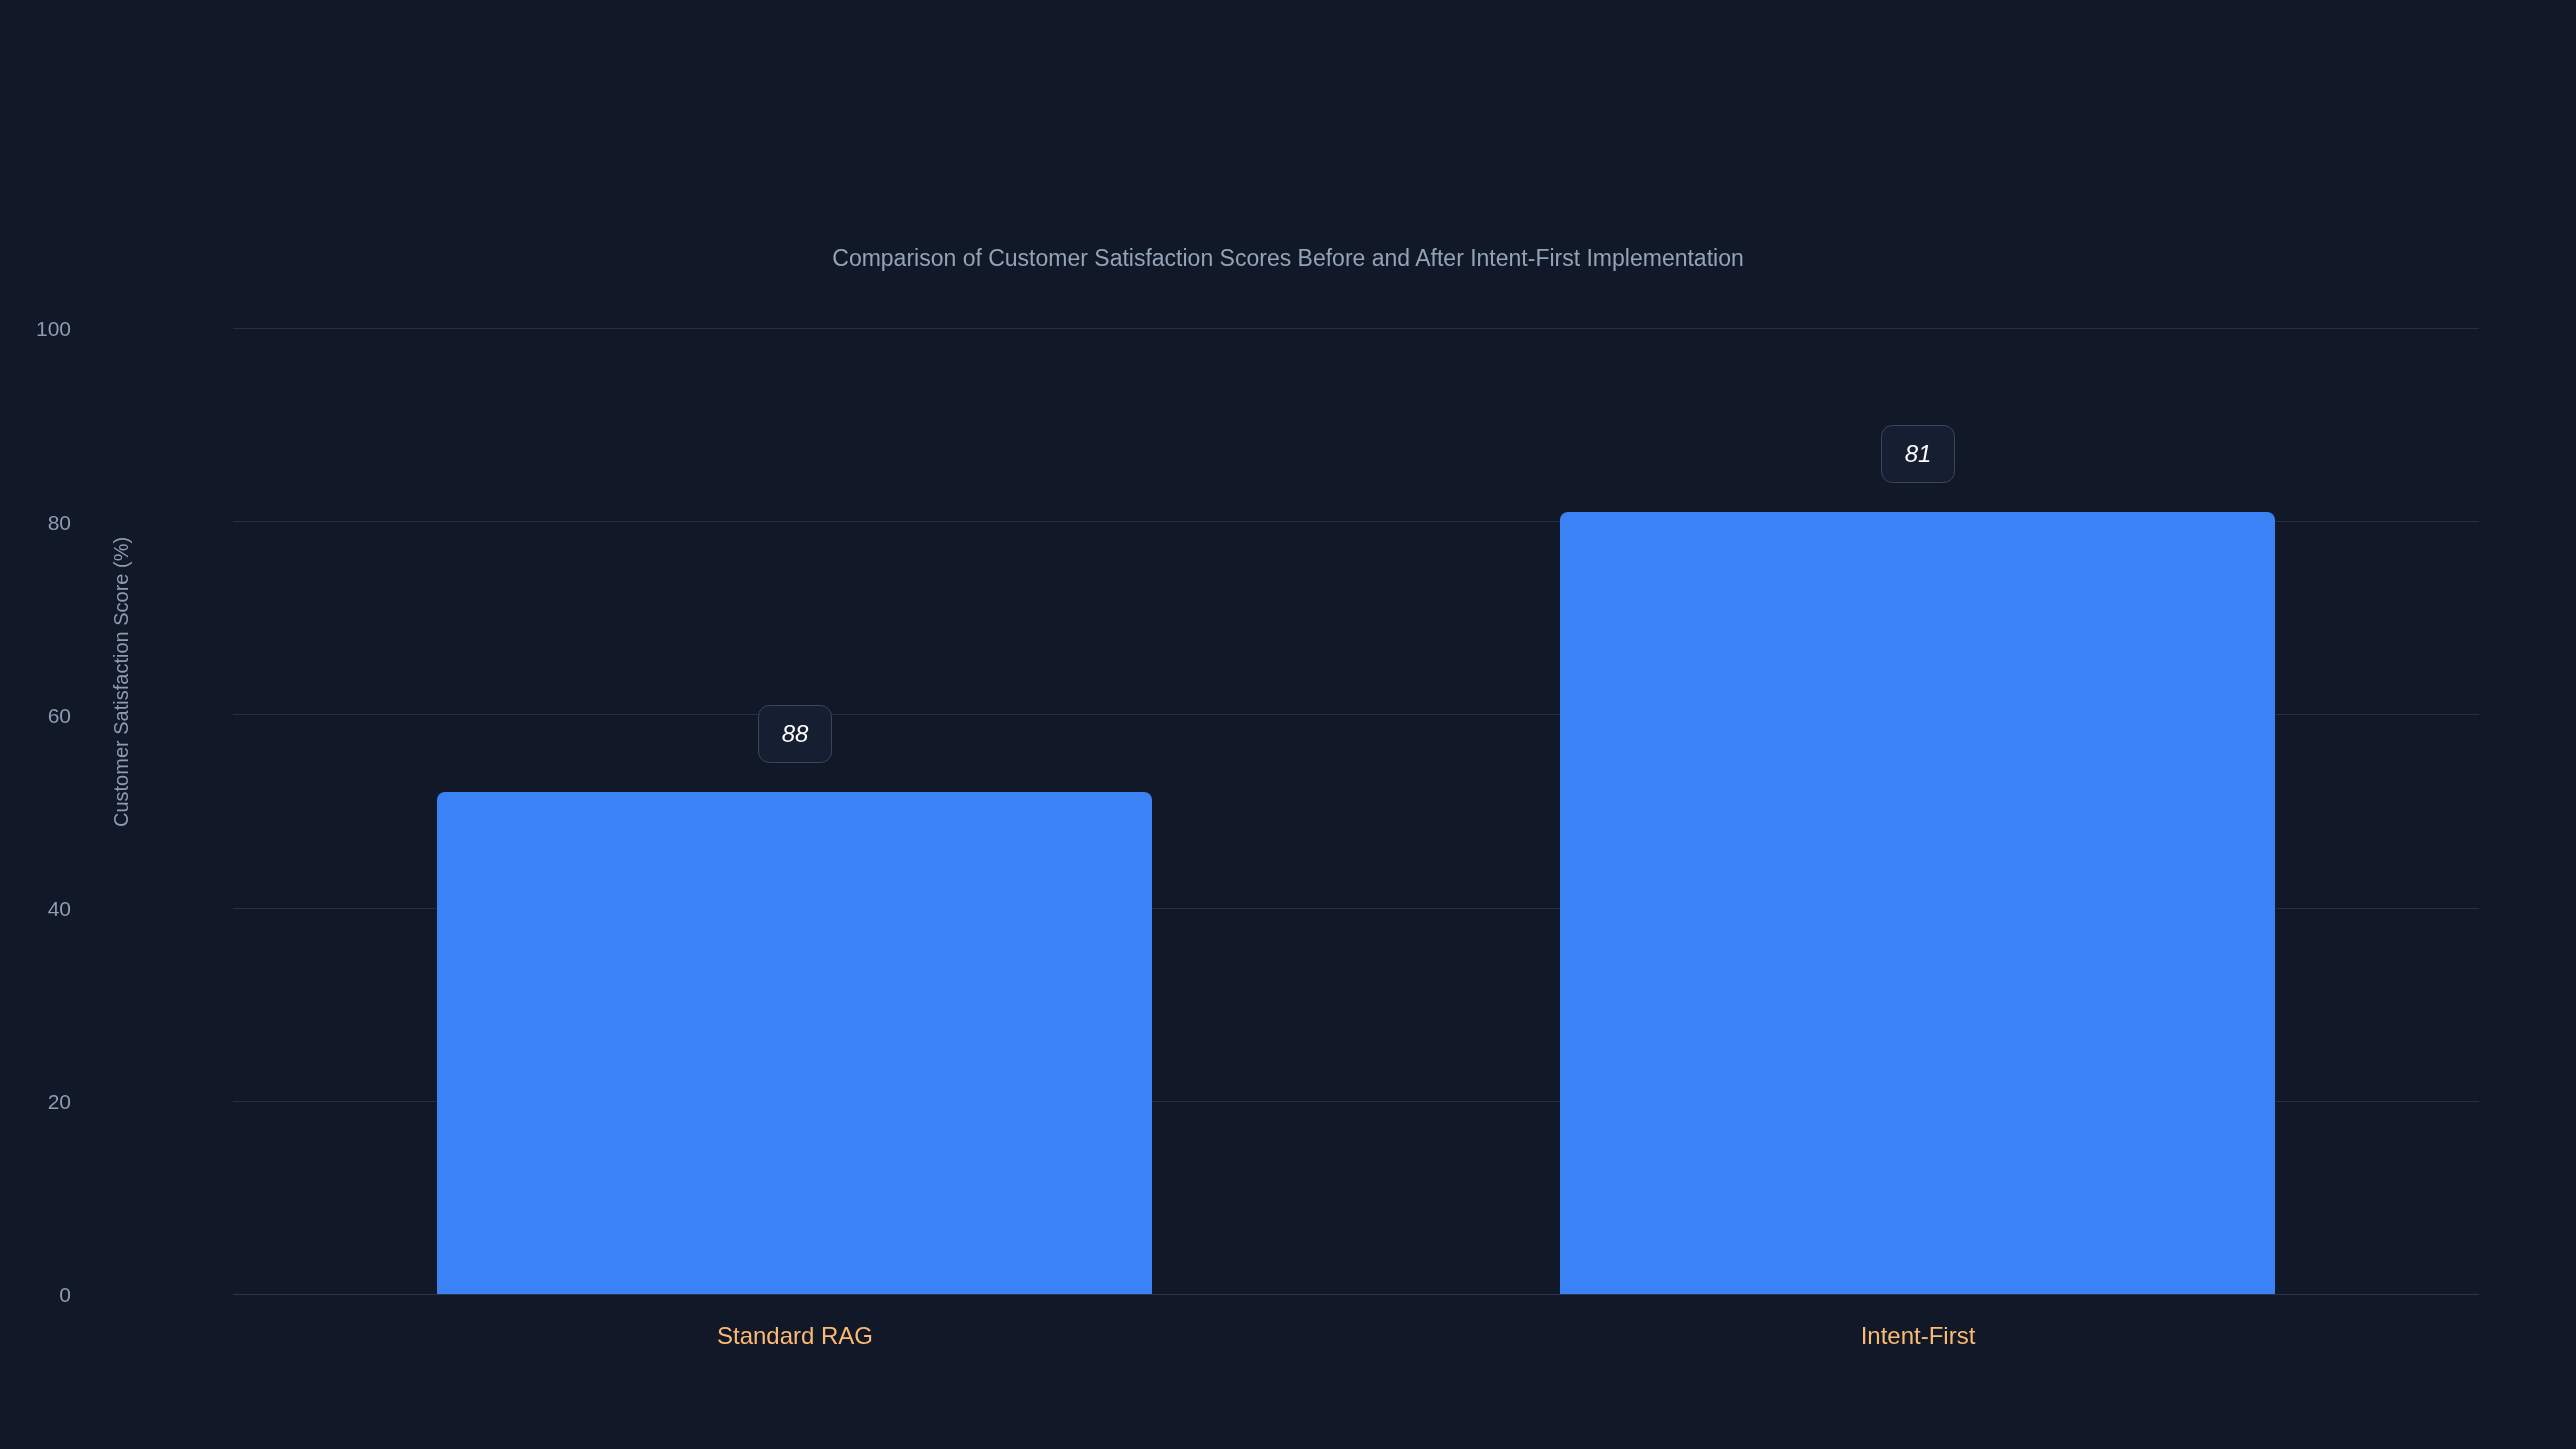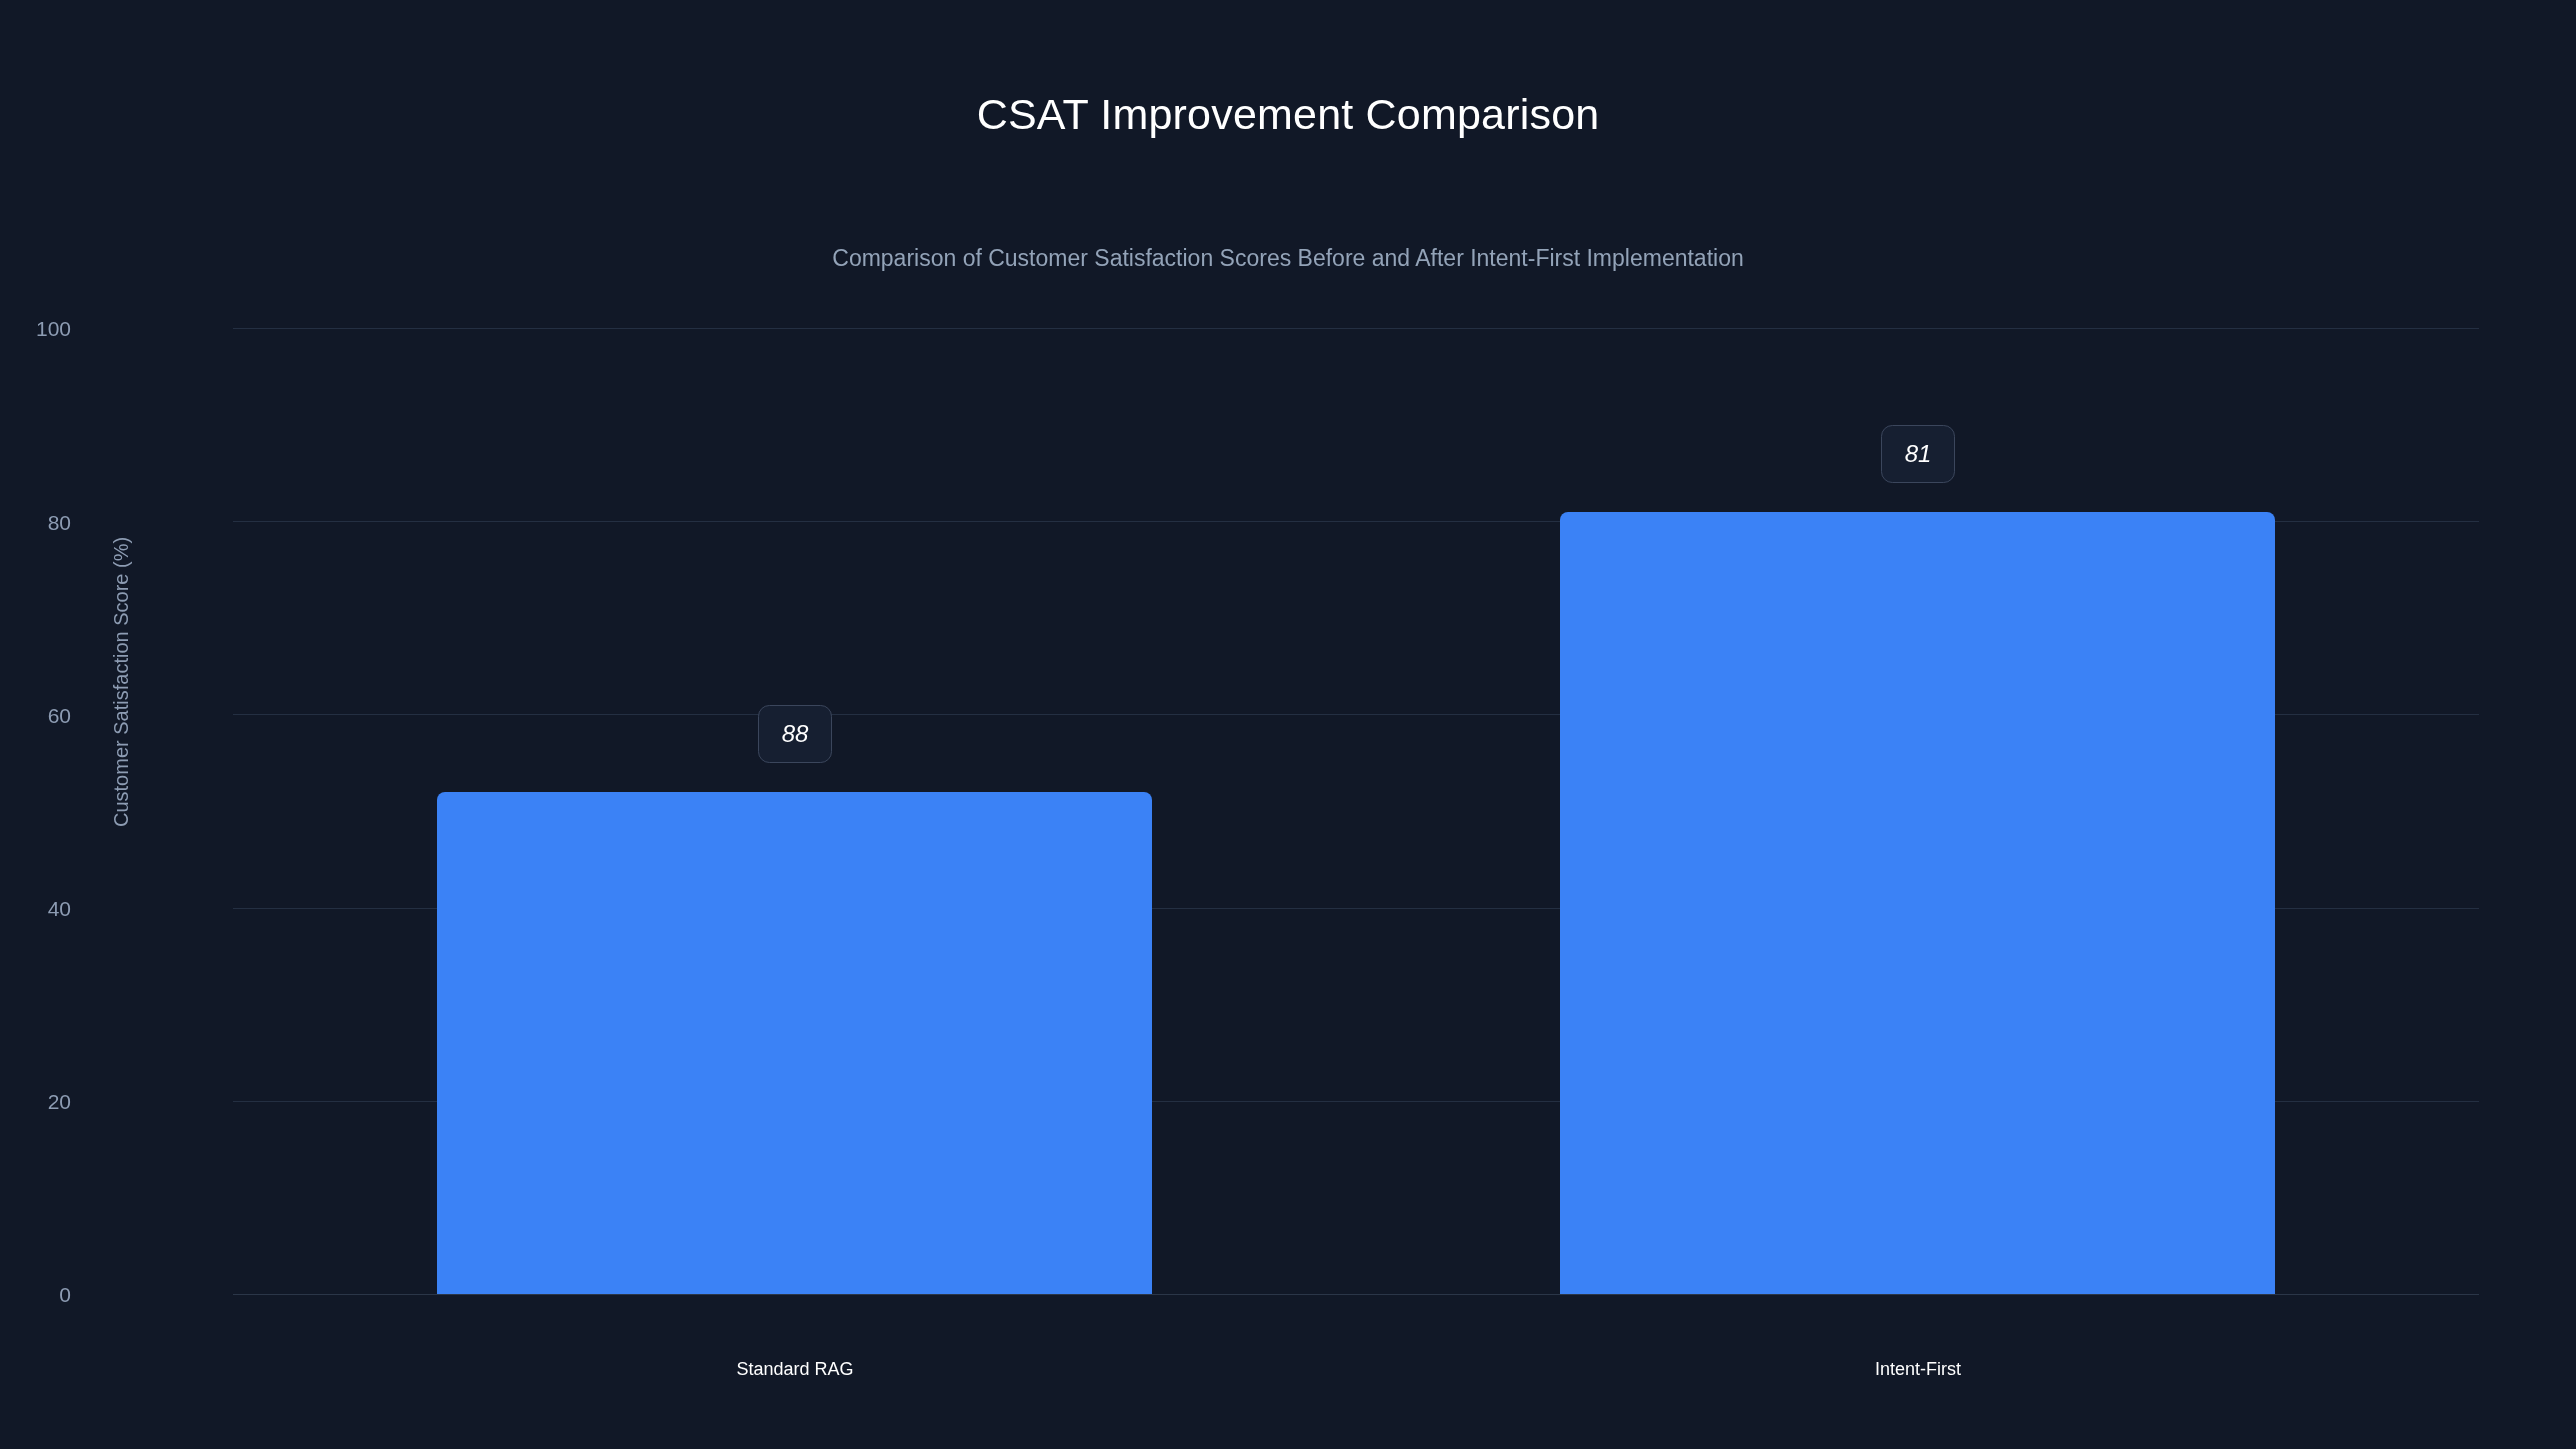--- a/index.html
+++ b/index.html
@@ -117,36 +117,35 @@
     font-size: 24px;
     line-height: 1;
     transform: translateX(-50%);
     white-space: nowrap;
     font-style: italic;
   }
 
   
   .x-tick-label {
     position: absolute;
-    top: 1360px;
+    top: 1324px;
     width: 564px;
     text-align: center;
-    font-size: 18px;
-    color: #ffffff;
+    font-size: 24px;
+    color: #fdba74;
     transform: translateX(-50%);
     line-height: 1;
     white-space: nowrap;
   }
 </style>
 </head>
 <body>
 
 <div id="chart-root">
 
-  <div class="chart-title">CSAT Improvement Comparison</div>
 
   <div class="chart-subtitle">Comparison of Customer Satisfaction Scores Before and After Intent-First Implementation</div>
 
   <div id="y-axis-title-wrap">
     <div class="y-axis-title" id="y-axis-title" style="left: 121px; top: 811px; transform: rotate(-90deg) translate(-50%, -50%); transform-origin: left top;">Customer Satisfaction Score (%)</div>
   </div>
 
   <div id="y-tick-layer">
       <div class="y-tick-label" style="top: 1294px;">0</div>
       <div class="y-tick-label" style="top: 1101px;">20</div>

